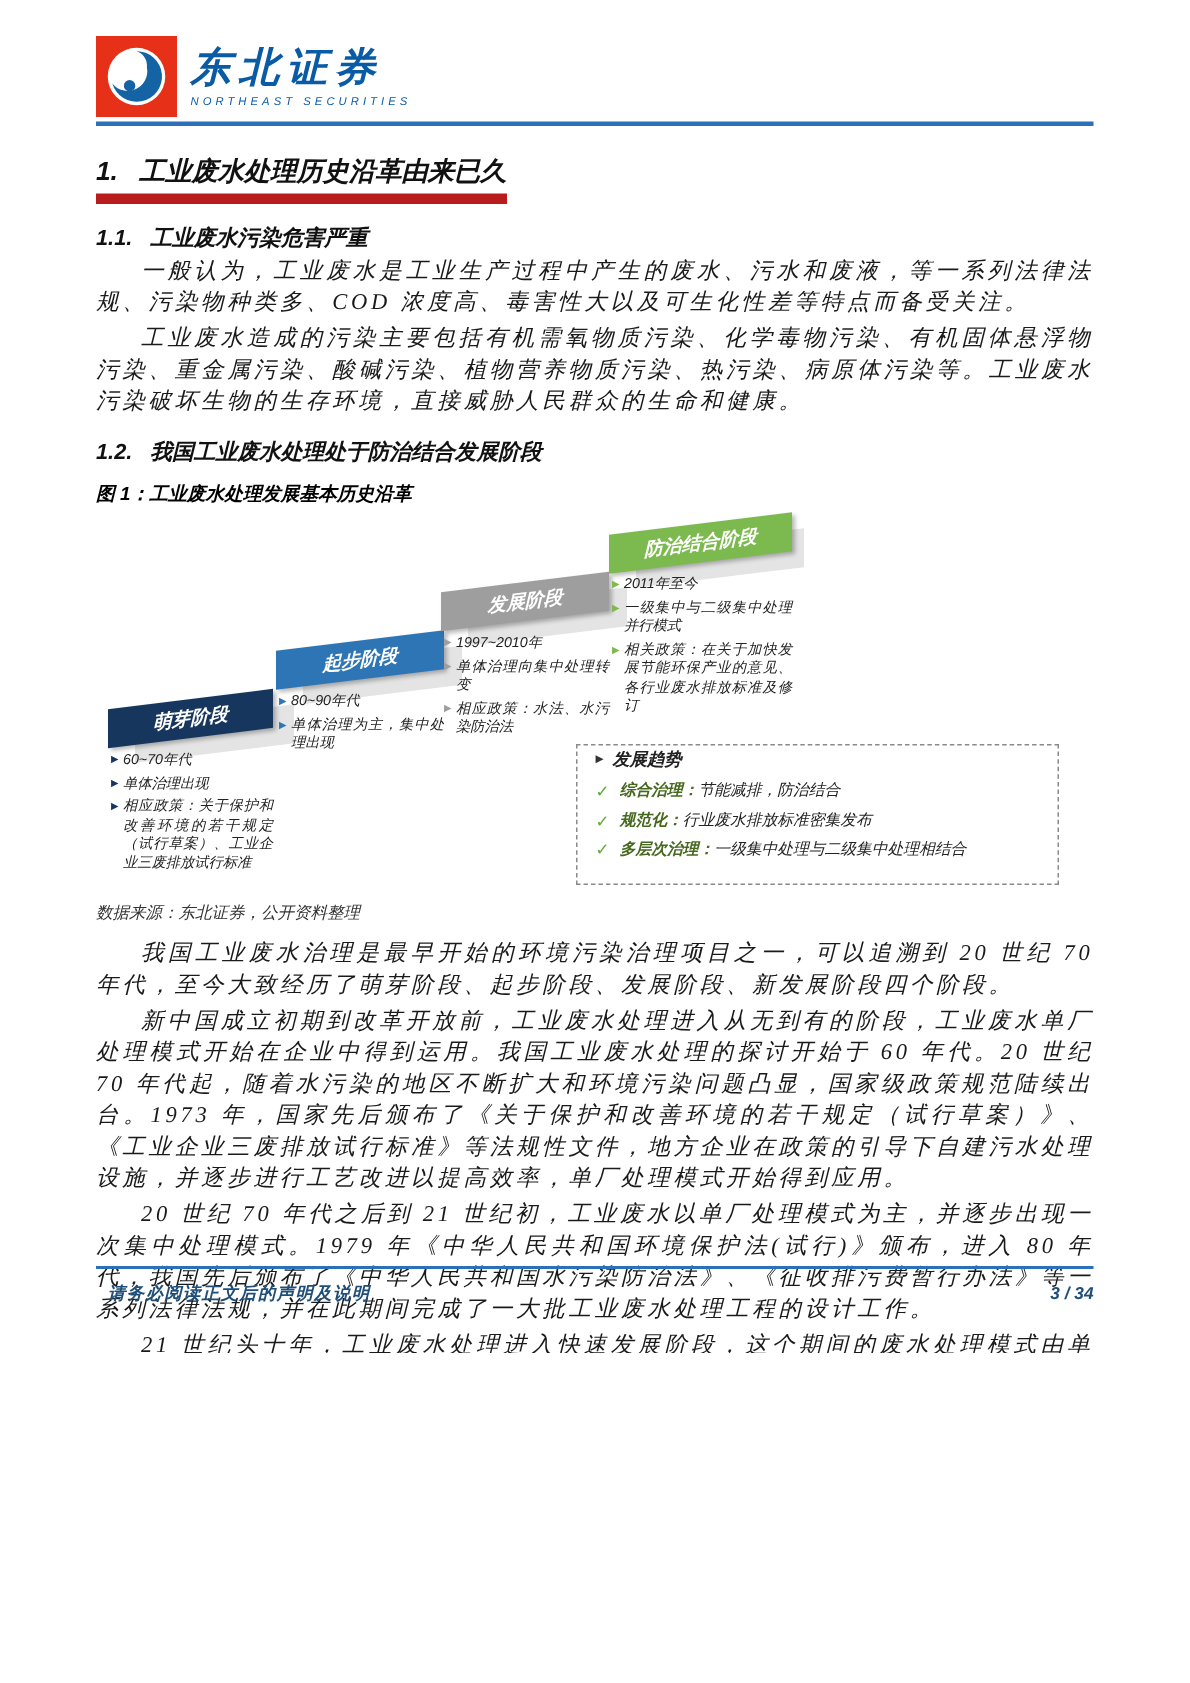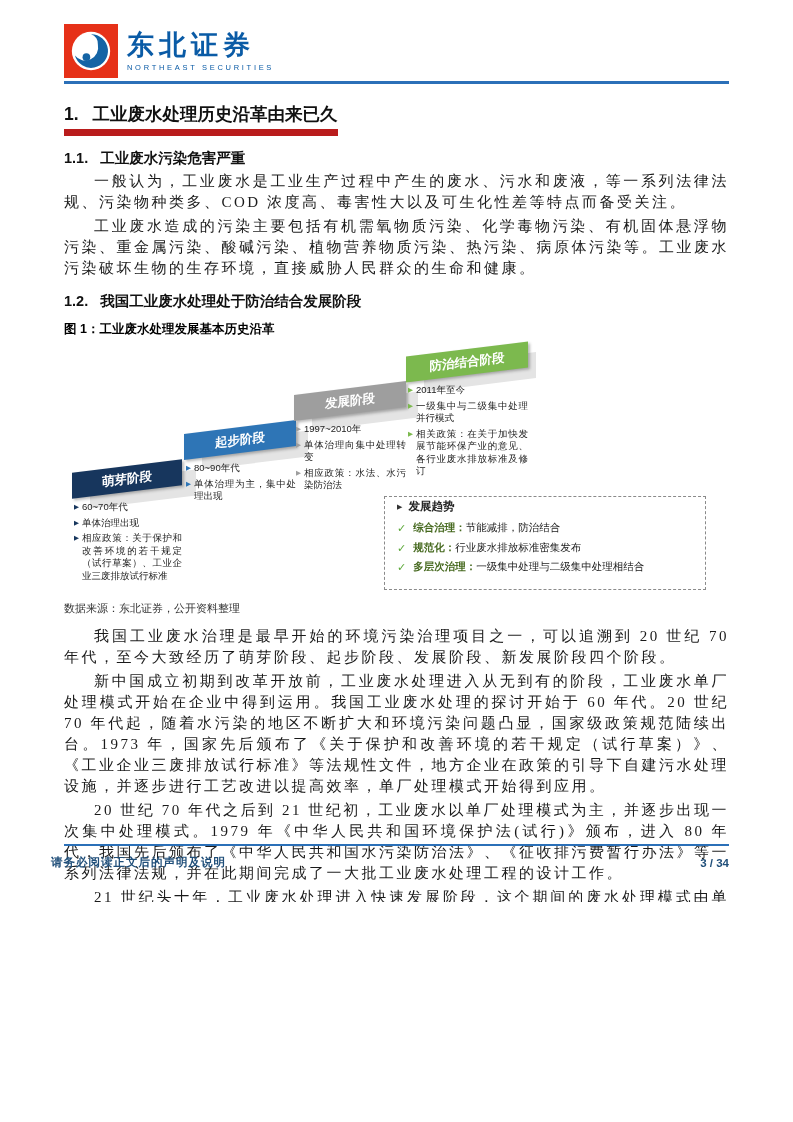--- a/index.html
+++ b/index.html
@@ -3,21 +3,21 @@
 <meta charset="utf-8">
 <style>
   * { margin:0; padding:0; box-sizing:border-box; }
   html,body { background:#ffffff; }
   body {
     width:793px; height:1122px; margin:0 auto; overflow:hidden;
     font-family:"Liberation Sans","DejaVu Sans",sans-serif;
   }
   .page {
     position:relative; width:793px; height:902px; background:#fff;
-    padding:18px 64px 0 64px; overflow:hidden;
+    padding:18px 64px 0 64px; overflow:hidden;font-style:italic;
   }
 
   
   .hdr { display:flex; justify-content:space-between; align-items:flex-end; height:60px; }
   .brand { display:flex; align-items:center; gap:9px; }
   .brand-mark {
     width:54px; height:54px; background:var(--logo-red,#E63118);
     display:flex; align-items:center; justify-content:center; flex:0 0 auto;
   }
   .brand-text { display:flex; flex-direction:column; justify-content:center; }
@@ -76,21 +76,21 @@
   .trend-item { display:flex; gap:7px; font-size:10.5px; line-height:1.5; color:#222; margin-bottom:3px; }
   .chk { flex:0 0 auto; color:var(--check-green,#5BA838); font-weight:bold; font-size:11px; }
   .t-label { font-weight:bold; color:var(--label-green,#46691F); }
 
   .fig-source { margin-top:9px; font-size:11px; color:#333; }
 
   .body-block { margin-top:10px; }
 
   
   .ftr-rule { position:absolute; left:64px; right:64px; bottom:56px; height:2px; background:var(--accent-blue,#2B70B8); }
-  .ftr { position:absolute; left:51px; right:64px; bottom:32px; display:flex; justify-content:space-between; align-items:center; }
+  .ftr { position:absolute; left:72px; right:64px; bottom:32px; display:flex; justify-content:space-between; align-items:center; }
   .ftr-disclaimer { color:var(--footer-blue,#1F4E79); font-weight:bold; font-size:11.5px; letter-spacing:1px; }
   .ftr-page { color:var(--footer-blue,#1F4E79); font-weight:bold; font-size:11.5px; }
 </style>
 </head>
 <body style="--logo-red: #E63118; --brand-blue: #0A5BA6; --brand-red: #C00000; --accent-blue: #2B70B8; --footer-blue: #1F4E79; --check-green: #5BA838; --label-green: #46691F;">
 
 <div class="page">
 
   <header class="hdr">
     <div class="brand">

